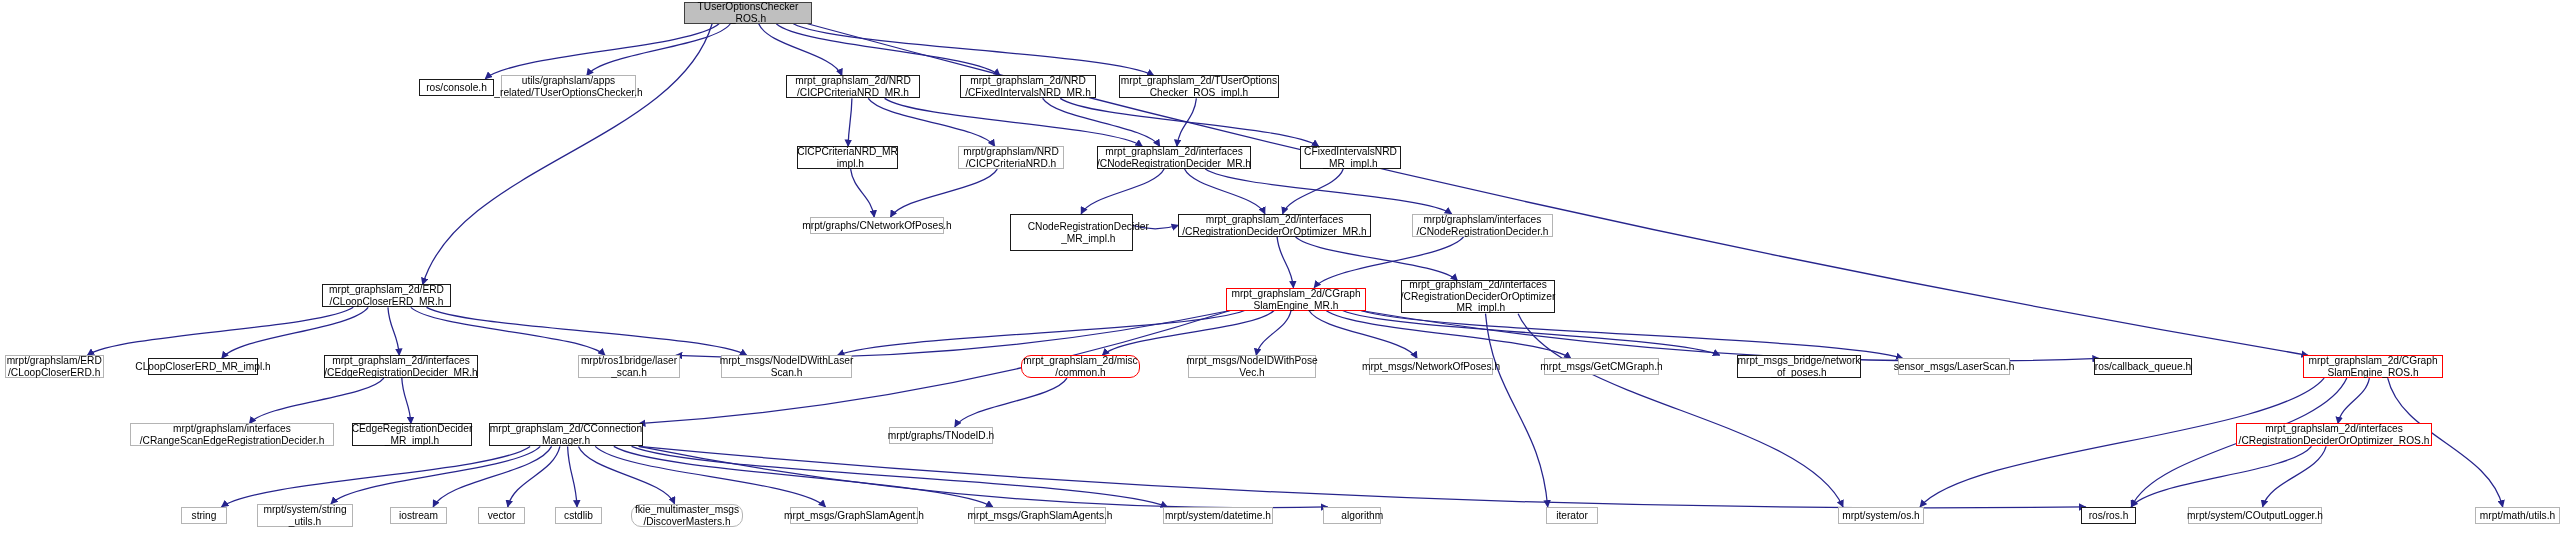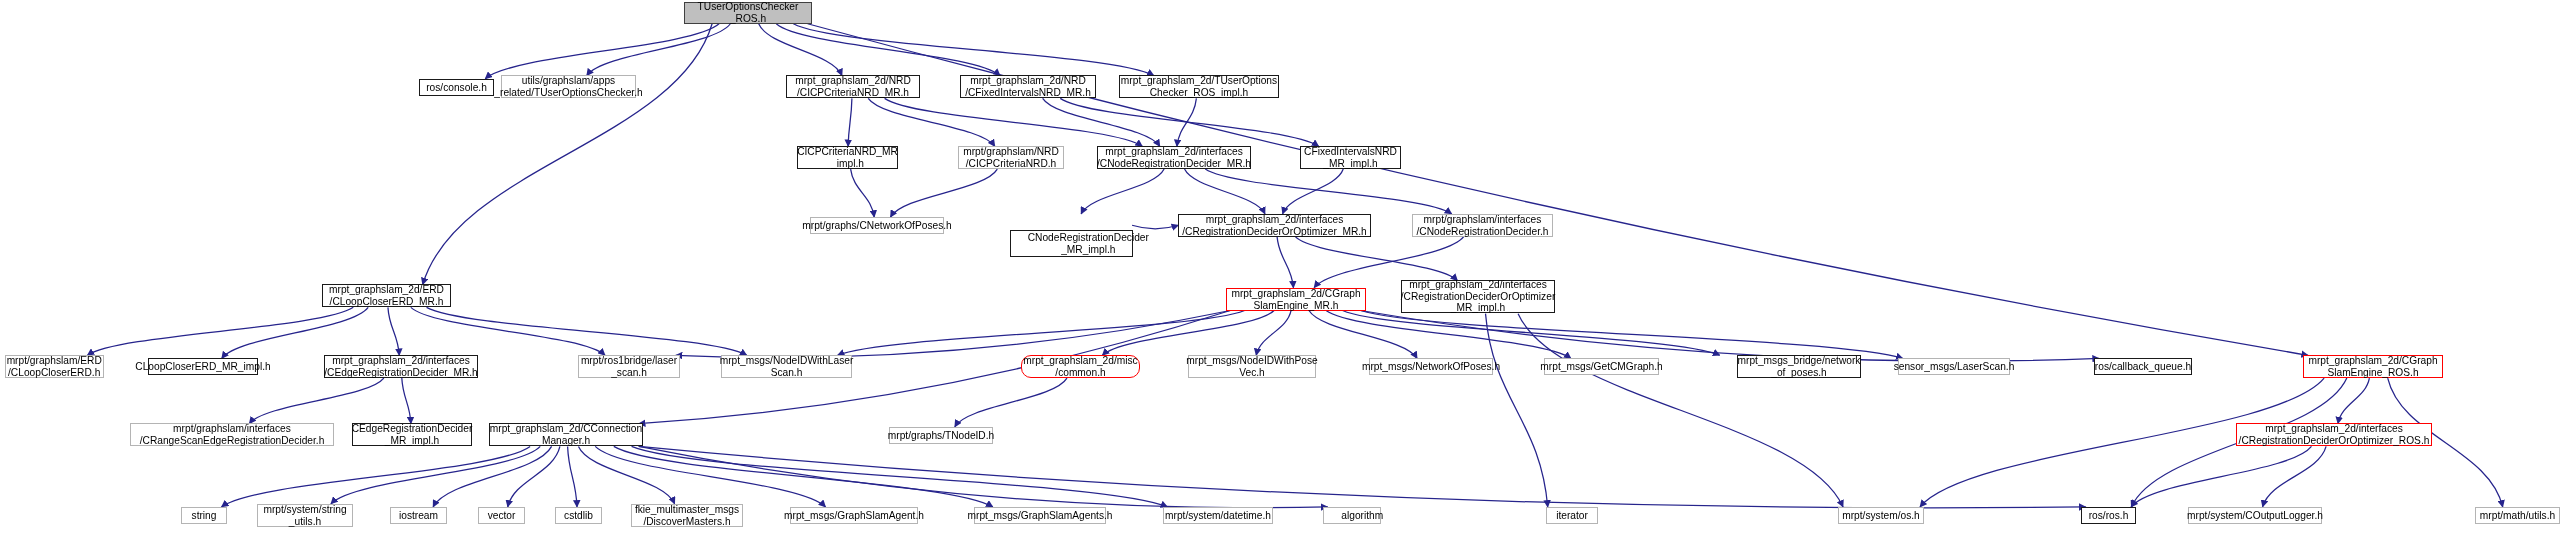--- a/index.html
+++ b/index.html
@@ -137,21 +137,21 @@
 Checker_ROS_impl.h</div>
       <div class="node strong" style="left: 797px; top: 146px; width: 101px; height: 23px;">CICPCriteriaNRD_MR
 _impl.h</div>
       <div class="node " style="left: 958px; top: 146px; width: 106px; height: 23px;">mrpt/graphslam/NRD
 /CICPCriteriaNRD.h</div>
       <div class="node strong" style="left: 1097px; top: 146px; width: 154px; height: 23px;">mrpt_graphslam_2d/interfaces
 /CNodeRegistrationDecider_MR.h</div>
       <div class="node strong" style="left: 1300px; top: 146px; width: 101px; height: 23px;">CFixedIntervalsNRD
 _MR_impl.h</div>
       <div class="node " style="left: 810px; top: 217px; width: 134px; height: 16.5px;">mrpt/graphs/CNetworkOfPoses.h</div>
-      <div class="node strong" style="left: 1010px; top: 230px; width: 123px; height: 27px; padding-left: 36px;">CNodeRegistrationDecider
+      <div class="node strong" style="left: 1010px; top: 214px; width: 123px; height: 37px; padding-left: 36px;">CNodeRegistrationDecider
 _MR_impl.h</div>
       <div class="node strong" style="left: 1178px; top: 214px; width: 193px; height: 23px;">mrpt_graphslam_2d/interfaces
 /CRegistrationDeciderOrOptimizer_MR.h</div>
       <div class="node " style="left: 1412px; top: 214px; width: 141px; height: 23px;">mrpt/graphslam/interfaces
 /CNodeRegistrationDecider.h</div>
       <div class="node strong" style="left: 322px; top: 284px; width: 129px; height: 23px;">mrpt_graphslam_2d/ERD
 /CLoopCloserERD_MR.h</div>
       <div class="node hl" style="left: 1226px; top: 288px; width: 140px; height: 23px;">mrpt_graphslam_2d/CGraph
 SlamEngine_MR.h</div>
       <div class="node strong" style="left: 1401px; top: 280px; width: 154px; height: 33px;">mrpt_graphslam_2d/interfaces
@@ -186,21 +186,21 @@
 Manager.h</div>
       <div class="node " style="left: 889px; top: 427px; width: 104px; height: 16.5px;">mrpt/graphs/TNodeID.h</div>
       <div class="node hl" style="left: 2236px; top: 423px; width: 196px; height: 23px;">mrpt_graphslam_2d/interfaces
 /CRegistrationDeciderOrOptimizer_ROS.h</div>
       <div class="node " style="left: 181px; top: 507px; width: 46px; height: 16.5px;">string</div>
       <div class="node " style="left: 257px; top: 504px; width: 96px; height: 23px;">mrpt/system/string
 _utils.h</div>
       <div class="node " style="left: 390px; top: 507px; width: 57px; height: 16.5px;">iostream</div>
       <div class="node " style="left: 478px; top: 507px; width: 47px; height: 16.5px;">vector</div>
       <div class="node " style="left: 555px; top: 507px; width: 47px; height: 16.5px;">cstdlib</div>
-      <div class="node " style="left: 631px; top: 504px; width: 112px; height: 23px;">fkie_multimaster_msgs
+      <div class="node " style="left: 631px; top: 504px; width: 112px; height: 23px; border-radius: 10px;">fkie_multimaster_msgs
 /DiscoverMasters.h</div>
       <div class="node " style="left: 790px; top: 507px; width: 128px; height: 16.5px;">mrpt_msgs/GraphSlamAgent.h</div>
       <div class="node " style="left: 974px; top: 507px; width: 132px; height: 16.5px;">mrpt_msgs/GraphSlamAgents.h</div>
       <div class="node " style="left: 1163px; top: 507px; width: 110px; height: 16.5px;">mrpt/system/datetime.h</div>
       <div class="node " style="left: 1323px; top: 507px; width: 58px; height: 16.5px; padding-left: 23px;">algorithm</div>
       <div class="node " style="left: 1530px; top: 507px; width: 52px; height: 16.5px; margin-left: 16px;">iterator</div>
       <div class="node " style="left: 1838px; top: 507px; width: 86px; height: 16.5px;">mrpt/system/os.h</div>
       <div class="node strong" style="left: 2081px; top: 507px; width: 55px; height: 16.5px;">ros/ros.h</div>
       <div class="node " style="left: 2188px; top: 507px; width: 134px; height: 16.5px;">mrpt/system/COutputLogger.h</div>
       <div class="node " style="left: 2475px; top: 507px; width: 85px; height: 16.5px; text-align: right;">mrpt/math/utils.h</div>

